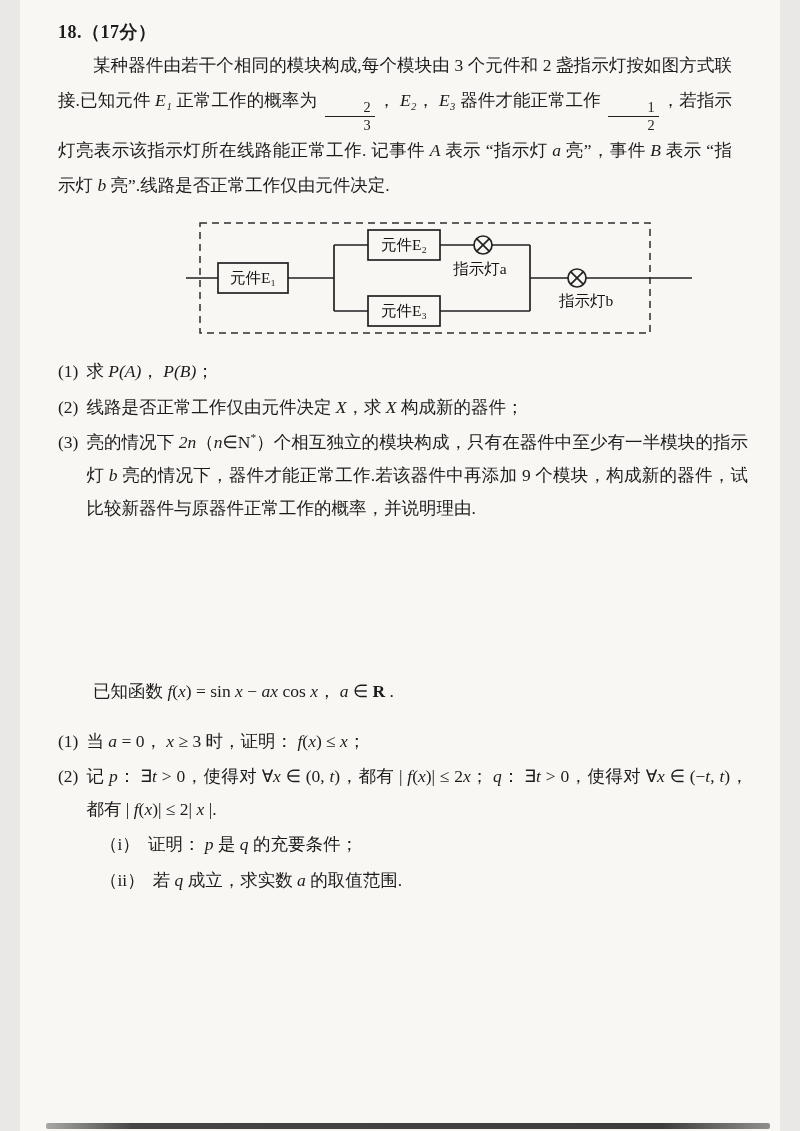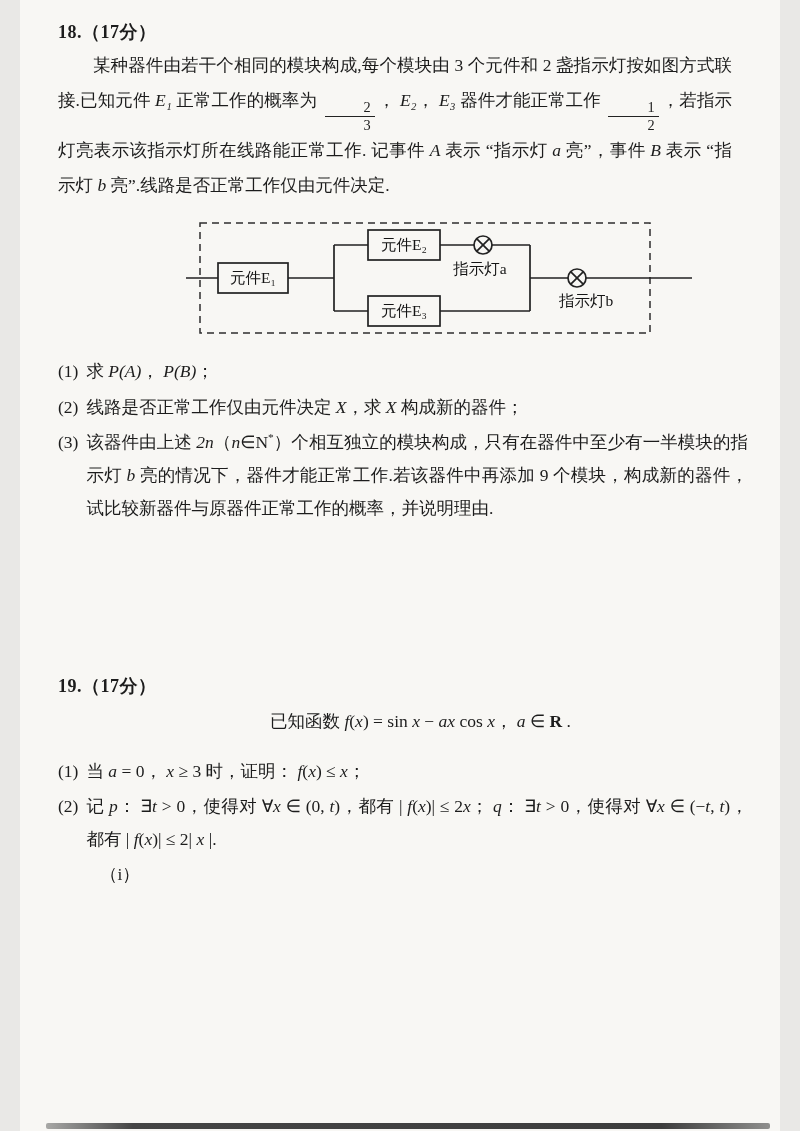--- a/index.html
+++ b/index.html
@@ -43,21 +43,21 @@
   .box  { fill:none; stroke:#222; stroke-width:1.7; }
   .wire { fill:none; stroke:#222; stroke-width:1.7; }
   .lamp { fill:none; stroke:#222; stroke-width:1.7; }
   svg.circuit text { font-size:15.5px; fill:#141414; font-family:"Liberation Serif", serif; }
   .parts { margin-top:16px; font-size:17.5px; }
   .part { display:flex; line-height:1.9; margin:2px 0; }
   .plabel { flex:0 0 auto; margin-right:8px; white-space:nowrap; }
   .ptext { flex:1; text-align:justify; }
   .subpart { padding-left:42px; }
   .sec19 { margin-top:148px; }
-  .intro19 { margin:6px 0 2px 0; font-size:17.5px; line-height:2.0; text-indent:2em;text-align:center; }
+  .intro19 { margin:6px 0 2px 0; font-size:17.5px; line-height:2.0; text-indent:2em; }
   .scan-edge {
     position:absolute; left:26px; right:10px; bottom:2px; height:6px;
     background:linear-gradient(90deg,#a8a8a6,#454545 12%,#3d3d3d 85%,#8f8f8d);
     border-radius:2px;
   }
 </style>
 </head>
 <body>
 
 <div class="page">
@@ -106,41 +106,43 @@
       <div class="part">
         <span class="plabel">(1)</span>
         <div class="ptext"><span>求 </span><span class="it">P(A)</span><span>， </span><span class="it">P(B)</span><span>；</span></div>
       </div>
       <div class="part">
         <span class="plabel">(2)</span>
         <div class="ptext"><span>线路是否正常工作仅由元件决定 </span><span class="it">X</span><span>，求 </span><span class="it">X</span><span> 构成新的器件；</span></div>
       </div>
       <div class="part">
         <span class="plabel">(3)</span>
-        <div class="ptext"><span>该器件由上述 </span><span class="it">2n</span><span>（</span><span class="it">n</span><span>∈N</span><sup>*</sup><span>）个相互独立的模块构成，只有在器件中至少有一半模块的指示灯 </span><span class="it">b</span><span> 亮的情况下，器件才能正常工作.若该器件中再添加 9 个模块，构成新的器件，试比较新器件与原器件正常工作的概率，并说明理由.</span></div>
+        <div class="ptext"><span>亮的情况下 </span><span class="it">2n</span><span>（</span><span class="it">n</span><span>∈N</span><sup>*</sup><span>）个相互独立的模块构成，只有在器件中至少有一半模块的指示灯 </span><span class="it">b</span><span> 亮的情况下，器件才能正常工作.若该器件中再添加 9 个模块，构成新的器件，试比较新器件与原器件正常工作的概率，并说明理由.</span></div>
       </div>
     </div>
   </section>
 
   <section class="problem sec19">
-    <div class="phead">
-      <span>19.</span><span>（17分）</span>
-    </div>
 
     <p class="intro19"><span>已知函数 </span><span class="it">f</span><span>(</span><span class="it">x</span><span>) = sin </span><span class="it">x</span><span> − </span><span class="it">ax</span><span> cos </span><span class="it">x</span><span>， </span><span class="it">a</span><span> ∈ </span><span class="bd">R</span><span> .</span></p>
 
     <div class="parts">
       <div class="part">
         <span class="plabel">(1)</span>
         <div class="ptext"><span>当 </span><span class="it">a</span><span> = 0， </span><span class="it">x</span><span> ≥ 3 时，证明： </span><span class="it">f</span><span>(</span><span class="it">x</span><span>) ≤ </span><span class="it">x</span><span>；</span></div>
       </div>
       <div class="part">
         <span class="plabel">(2)</span>
         <div class="ptext"><span>记 </span><span class="it">p</span><span>： ∃</span><span class="it">t</span><span> &gt; 0，使得对 ∀</span><span class="it">x</span><span> ∈ (0, </span><span class="it">t</span><span>)，都有 | </span><span class="it">f</span><span>(</span><span class="it">x</span><span>)| ≤ 2</span><span class="it">x</span><span>； </span><span class="it">q</span><span>： ∃</span><span class="it">t</span><span> &gt; 0，使得对 ∀</span><span class="it">x</span><span> ∈ (−</span><span class="it">t</span><span>, </span><span class="it">t</span><span>)，都有 | </span><span class="it">f</span><span>(</span><span class="it">x</span><span>)| ≤ 2| </span><span class="it">x</span><span> |.</span></div>
       </div>
       <div class="part subpart">
         <span class="plabel">（i）</span>
+        <div class="ptext"><span>证明： </span><span class="it">p</span><span> 是 </span><span class="it">q</span><span> 的充要条件；</span></div>
+      </div>
+      <div class="part subpart">
+        <span class="plabel">（ii）</span>
+        <div class="ptext"><span>若 </span><span class="it">q</span><span> 成立，求实数 </span><span class="it">a</span><span> 的取值范围.</span></div>
       </div>
     </div>
   </section>
 
   <div class="scan-edge"></div>
 </div>
 
 </body></html>

